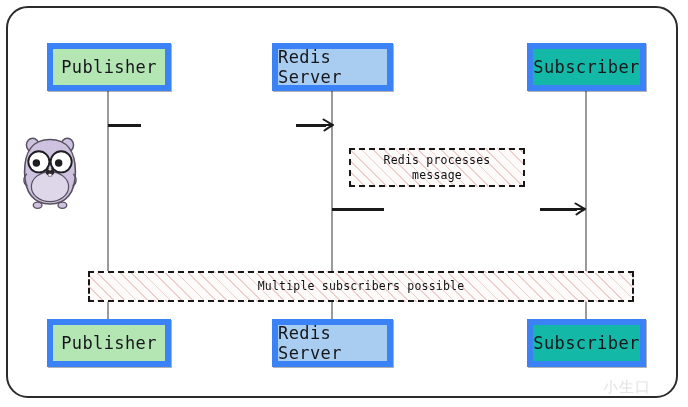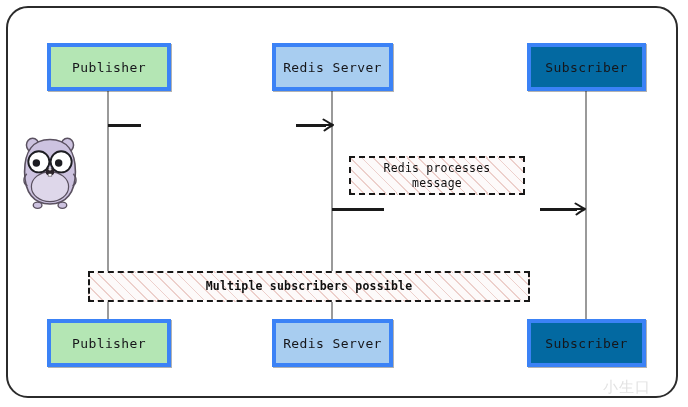--- a/index.html
+++ b/index.html
@@ -31,32 +31,32 @@
   
   .lifeline {
     position: absolute;
     width: 2px;
     background: #9a9a9a;
   }
   
   .pbox {
     position: absolute;
     box-sizing: border-box;
-    border: 4px solid #3b82f6;
+    border: 6px solid #3b82f6;
     display: flex;
     align-items: center;
     justify-content: center;
-    font-size: 13px;
+    font-size: 17px;
     letter-spacing: 0.4px;
     color: #16161a;
     box-shadow: 1px 1px 0 rgba(0,0,0,0.30);
   }
   .pbox.green  { background: #b4e6b4; }
   .pbox.blue   { background: #a8cdf0; }
-  .pbox.yellow { background: #0369a1; }
+  .pbox.yellow { background: #14b8a6; }
 
   
   .msg-line {
     position: absolute;
     height: 2.5px;
     background: #1a1a1a;
   }
   .msg-label {
     position: absolute;
     font-size: 11.5px;
@@ -131,30 +131,30 @@
   <div class="pbox yellow" style="left:527px; top:43px; width:119px; height:48px;">
     <span>Subscriber</span>
   </div>
 
   <div class="msg-line" style="left:108px; top:124px; width:33px;"></div>
   <div class="msg-line" style="left:296px; top:124px; width:30px;"></div>
   <svg class="arrowhead" viewBox="0 0 18 14" style="left:316px; top:118px;">
     <path d="M2 7 L17 7 M7.5 1.5 Q14 5.5 17 7 Q14 8.5 8.5 12.5" fill="none" stroke="#1a1a1a" stroke-width="2" stroke-linecap="round" stroke-linejoin="round"></path>
   </svg>
 
-  <div class="note" style="left:349px; top:156px; width:176px; height:39px;">Redis processes
+  <div class="note" style="left:349px; top:148px; width:176px; height:39px;">Redis processes
 message</div>
 
   <div class="msg-line" style="left:332px; top:208px; width:52px;"></div>
   <div class="msg-line" style="left:540px; top:208px; width:37px;"></div>
   <svg class="arrowhead" viewBox="0 0 18 14" style="left:568px; top:202px;">
     <path d="M2 7 L17 7 M7.5 1.5 Q14 5.5 17 7 Q14 8.5 8.5 12.5" fill="none" stroke="#1a1a1a" stroke-width="2" stroke-linecap="round" stroke-linejoin="round"></path>
   </svg>
 
-  <div class="note" style="left:88px; top:271px; width:442px; height:31px;font-weight:bold;">Multiple subscribers possible</div>
+  <div class="note" style="left:88px; top:271px; width:546px; height:31px;">Multiple subscribers possible</div>
 
   <div class="pbox green" style="left:47px;  top:319px; width:124px; height:48px;">
     <span>Publisher</span>
   </div>
 
   <div class="pbox blue" style="left:272px; top:319px; width:121px; height:48px;">
     <span>Redis Server</span>
   </div>
 
   <div class="pbox yellow" style="left:527px; top:319px; width:119px; height:48px;">

